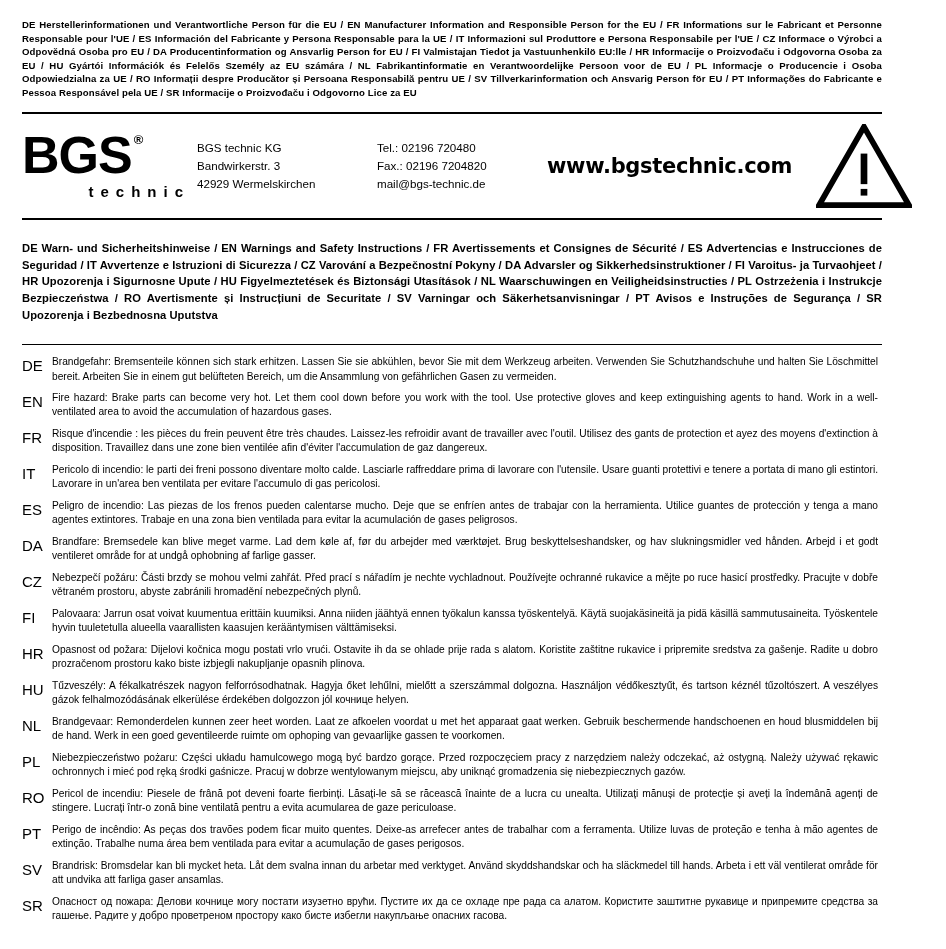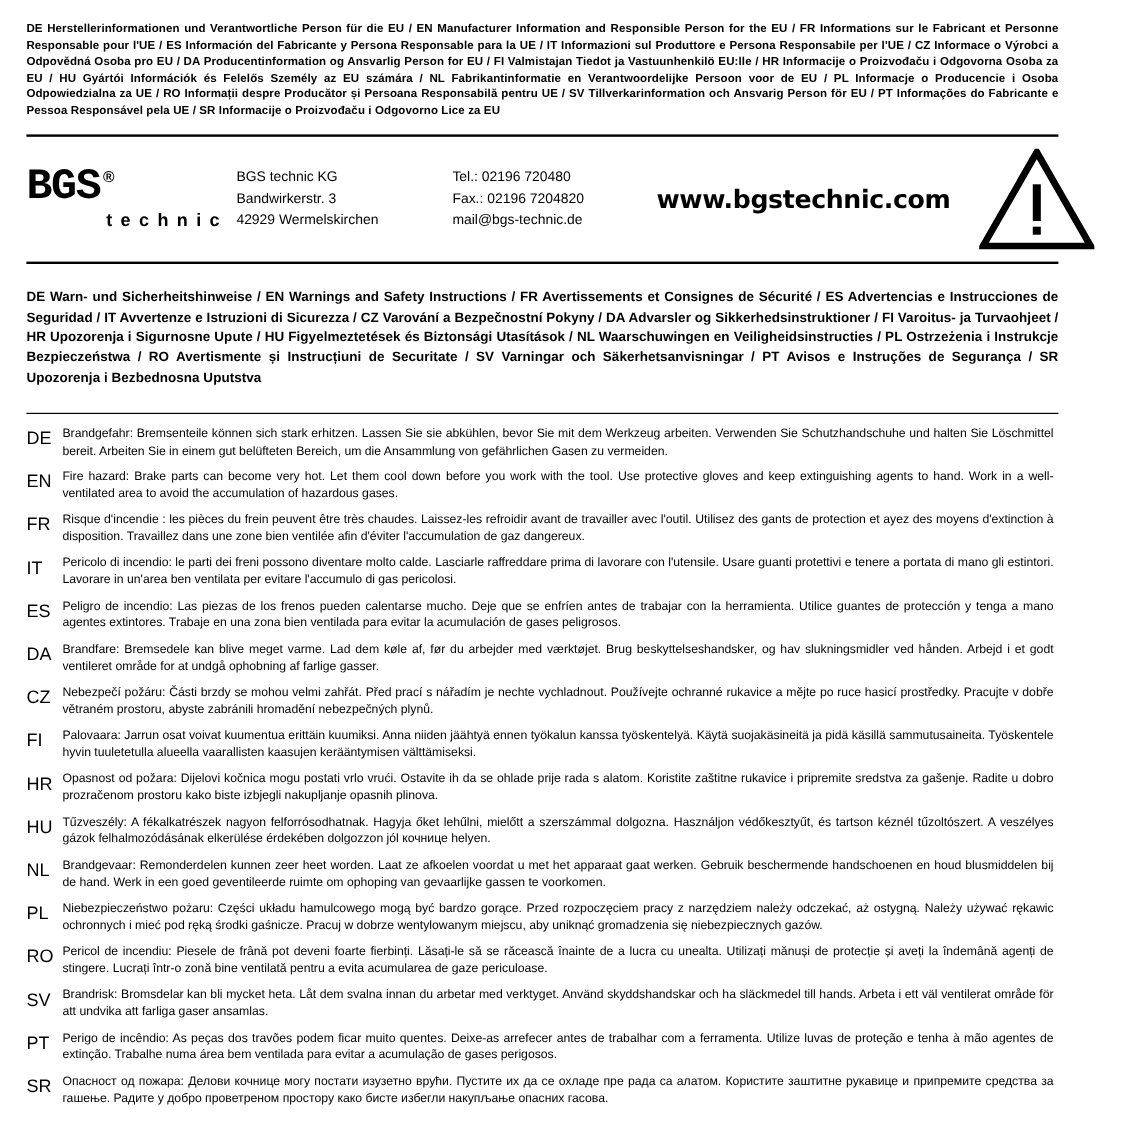--- a/index.html
+++ b/index.html
@@ -55,23 +55,23 @@
     flex-direction: column;
     align-items: flex-start;
     justify-content: center;
   }
   .logo-bgs {
     display: flex;
     align-items: flex-start;
     line-height: 1;
   }
   .logo-text {
-    font-family: Liberation Mono, monospace;
-    font-weight: bold;
-    font-size: 36px;
+    font-family: Liberation Sans, sans-serif;
+    font-weight: bold;
+    font-size: 52px;
     letter-spacing: -1px;
     line-height: 0.95;
   }
   .logo-reg {
     font-size: 13px;
     font-weight: bold;
     margin-top: 2px;
     margin-left: 2px;
   }
   .logo-sub {
@@ -249,26 +249,26 @@
     </div>
     <div class="warn-row">
       <div class="warn-code">PL</div>
       <div class="warn-text">Niebezpieczeństwo pożaru: Części układu hamulcowego mogą być bardzo gorące. Przed rozpoczęciem pracy z narzędziem należy odczekać, aż ostygną. Należy używać rękawic ochronnych i mieć pod ręką środki gaśnicze. Pracuj w dobrze wentylowanym miejscu, aby uniknąć gromadzenia się niebezpiecznych gazów.</div>
     </div>
     <div class="warn-row">
       <div class="warn-code">RO</div>
       <div class="warn-text">Pericol de incendiu: Piesele de frână pot deveni foarte fierbinți. Lăsați-le să se răcească înainte de a lucra cu unealta. Utilizați mănuși de protecție și aveți la îndemână agenți de stingere. Lucrați într-o zonă bine ventilată pentru a evita acumularea de gaze periculoase.</div>
     </div>
     <div class="warn-row">
+      <div class="warn-code">PT</div>
+      <div class="warn-text">Perigo de incêndio: As peças dos travões podem ficar muito quentes. Deixe-as arrefecer antes de trabalhar com a ferramenta. Utilize luvas de proteção e tenha à mão agentes de extinção. Trabalhe numa área bem ventilada para evitar a acumulação de gases perigosos.</div>
+    </div>
+    <div class="warn-row">
       <div class="warn-code">SV</div>
       <div class="warn-text">Brandrisk: Bromsdelar kan bli mycket heta. Låt dem svalna innan du arbetar med verktyget. Använd skyddshandskar och ha släckmedel till hands. Arbeta i ett väl ventilerat område för att undvika att farliga gaser ansamlas.</div>
     </div>
     <div class="warn-row">
-      <div class="warn-code">PT</div>
-      <div class="warn-text">Perigo de incêndio: As peças dos travões podem ficar muito quentes. Deixe-as arrefecer antes de trabalhar com a ferramenta. Utilize luvas de proteção e tenha à mão agentes de extinção. Trabalhe numa área bem ventilada para evitar a acumulação de gases perigosos.</div>
-    </div>
-    <div class="warn-row">
       <div class="warn-code">SR</div>
       <div class="warn-text">Опасност од пожара: Делови кочнице могу постати изузетно врући. Пустите их да се охладе пре рада са алатом. Користите заштитне рукавице и припремите средства за гашење. Радите у добро проветреном простору како бисте избегли накупљање опасних гасова.</div>
     </div>
   </div>
 
 </div>
 
 </body></html>

